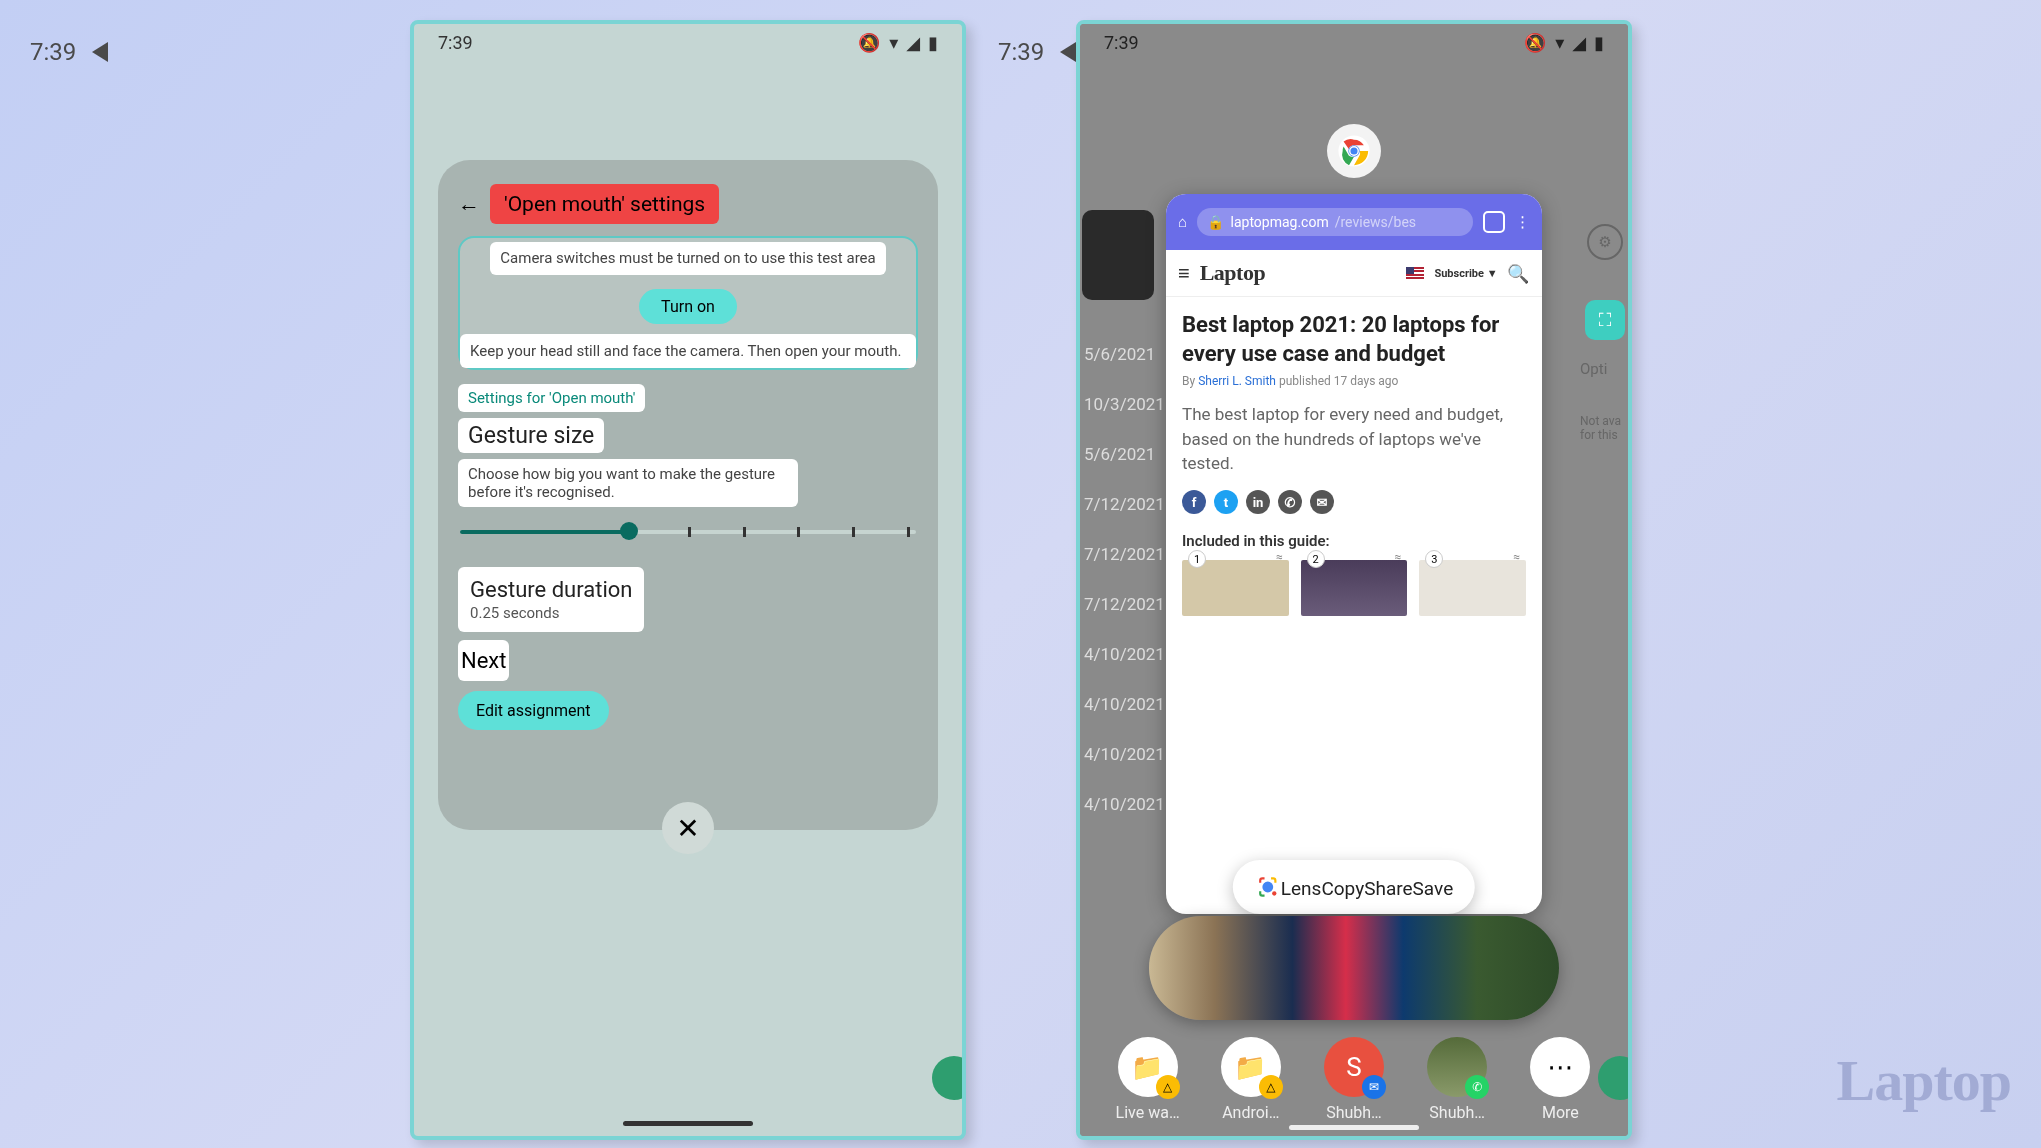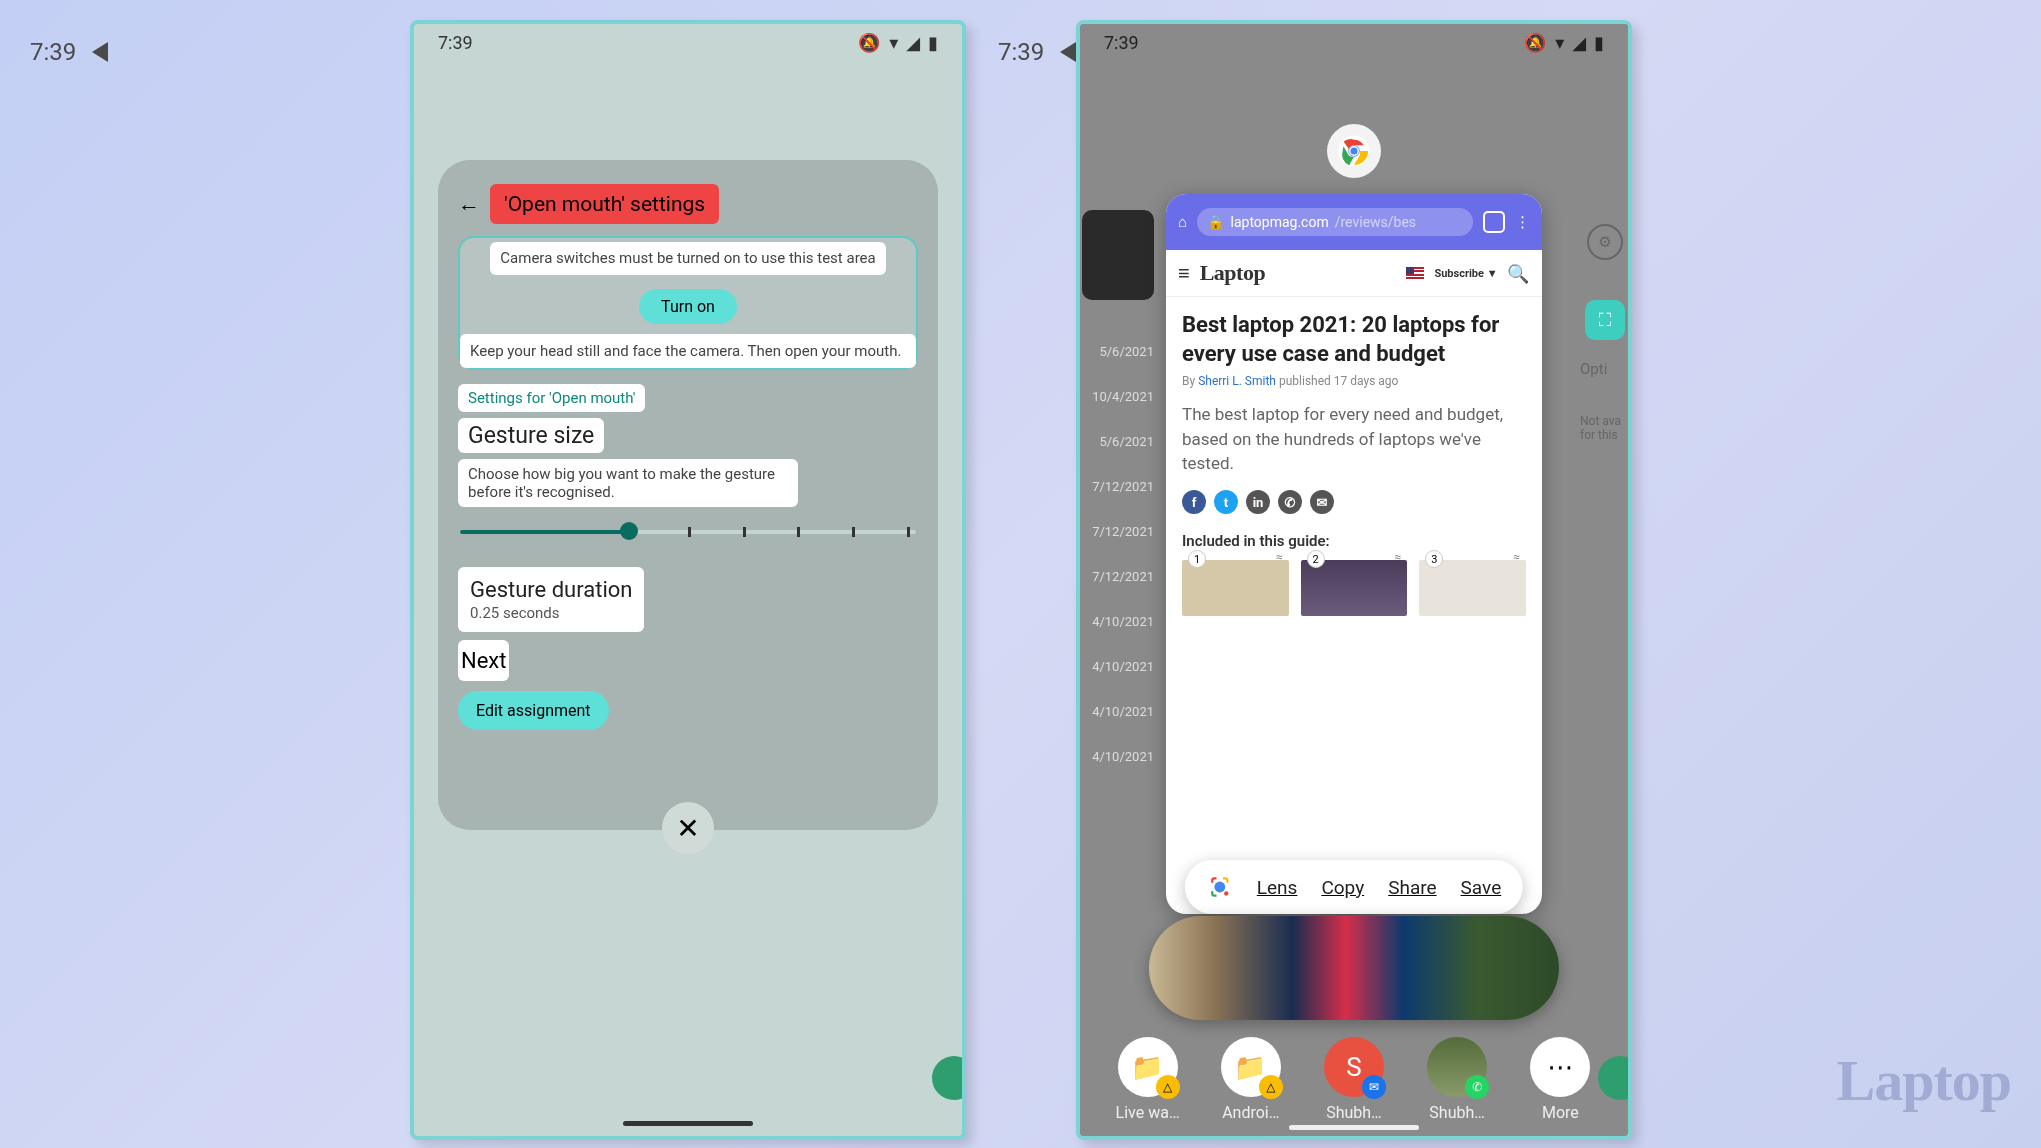--- a/index.html
+++ b/index.html
@@ -98,21 +98,21 @@
   .close-circle { position:absolute; left:50%; transform:translateX(-50%); bottom:-24px; width:52px; height:52px; background:#d0dad7; border-radius:50%; display:flex; align-items:center; justify-content:center; font-size:28px; }
 
   .nav-handle { position:absolute; bottom:10px; left:50%; transform:translateX(-50%); width:130px; height:5px; background:#333; border-radius:3px; }
   .fab-peek { position:absolute; bottom:36px; right:-14px; width:44px; height:44px; background:#2e9e6f; border-radius:50%; }
 
   
   .overview-bg { position:absolute; inset:0; background:#8a8a8a; }
   .chrome-icon-circle { position:absolute; top:100px; left:50%; transform:translateX(-50%); width:54px; height:54px; background:#f3f3f3; border-radius:50%; display:flex; align-items:center; justify-content:center; }
   .chrome-svg { width:34px; height:34px; }
 
-  .sidebar-dates { position:absolute; left:4px; top:320px; width:70px; font-size:13px; color:#ddd; text-align:right; }
+  .sidebar-dates { position:absolute; left:4px; top:320px; width:70px; font-size:17px; color:#ddd; text-align:right; }
   .sidebar-dates div { margin-bottom:30px; }
   .sidebar-top-dark { position:absolute; left:2px; top:186px; width:72px; height:90px; background:#2a2a2a; border-radius:10px; }
 
   .sidebar-right { position:absolute; right:-8px; top:186px; width:62px; color:#666; font-size:15px; }
   .gear-circle { width:36px; height:36px; border:2px solid #666; border-radius:50%; margin:14px auto; display:flex; align-items:center;justify-content:center;}
   .teal-square { width:40px; height:40px; background:#3ecec0; border-radius:10px; margin:40px auto 20px; display:flex; align-items:center;justify-content:center; color:#fff; font-size:18px; }
 
   .browser-card {
     position:absolute;
     top:170px; left:86px;
@@ -143,21 +143,21 @@
   .lede-txt { font-size:17px; color:#666; margin-top:14px; line-height:1.45; }
   .social-row { display:flex; gap:8px; margin-top:14px; }
   .social-dot { width:24px; height:24px; border-radius:50%; display:flex; align-items:center;justify-content:center; color:#fff; font-size:13px; font-weight:bold; }
   .guide-label-txt { font-size:15px; color:#333; font-weight:600; margin-top:18px; }
   .thumb-row { display:flex; gap:12px; margin-top:10px; }
   .thumb { flex:1; position:relative; }
   .thumb-badge { position:absolute; top:-10px; left:6px; width:18px; height:18px; background:#fff; border:1px solid #ccc; border-radius:50%; font-size:11px; display:flex;align-items:center;justify-content:center; }
   .thumb-wave { position:absolute; top:-10px; right:6px; font-size:12px; color:#888; }
   .thumb-img { width:100%; height:56px; background:#d4c8a8; border-radius:2px; }
 
-  .action-pill { position:absolute; bottom:222px; left:50%; transform:translateX(-50%); background:#fff; border-radius:36px; padding:14px 22px; display:flex; align-items:center; gap:24px; box-shadow:0 4px 16px rgba(0,0,0,0.25);text-decoration:underline; }
+  .action-pill { position:absolute; bottom:222px; left:50%; transform:translateX(-50%); background:#fff; border-radius:36px; padding:14px 22px; display:flex; align-items:flex-end; box-shadow:0 4px 16px rgba(0,0,0,0.25); }
   .lens-icon-svg { width:26px; height:26px; }
   .action-txt { font-size:19px; color:#222; }
 
   .selected-image-pill {
     position:absolute; bottom:116px; left:50%; transform:translateX(-50%);
     width:410px; height:104px; border-radius:52px; overflow:hidden;
     background:linear-gradient(90deg, #c9b894 0%, #8b7355 16%, #1a2d50 35%, #d62e4a 48%, #0d3a6e 62%, #3a5a30 80%, #2d4a28 100%);
     box-shadow:0 4px 16px rgba(0,0,0,0.3);
   }
 
@@ -265,21 +265,21 @@
       <path d="M44 24c0 11-9 20-20 20l7.4-12.8A8 8 0 0 0 32 24h12z" fill="#fbbc04" transform="rotate(0 24 24)"></path>
       <path d="M8 24a16 16 0 0 1 1.3-6.3l7.3 12.6A8 8 0 0 0 24 32l-7 12A16 16 0 0 1 8 24z" fill="#34a853"></path>
       <circle cx="24" cy="24" r="8" fill="#4285f4"></circle>
       <circle cx="24" cy="24" r="6" fill="#4285f4" stroke="#fff" stroke-width="2"></circle>
     </svg>
   </div>
 
   <div class="sidebar-top-dark"></div>
   <div class="sidebar-dates">
     <div>5/6/2021</div>
-    <div>10/4/2021</div>
+    <div>10/3/2021</div>
     <div>5/6/2021</div>
     <div>7/12/2021</div>
     <div>7/12/2021</div>
     <div>7/12/2021</div>
     <div>4/10/2021</div>
     <div>4/10/2021</div>
     <div>4/10/2021</div>
     <div>4/10/2021</div>
   </div>
 

